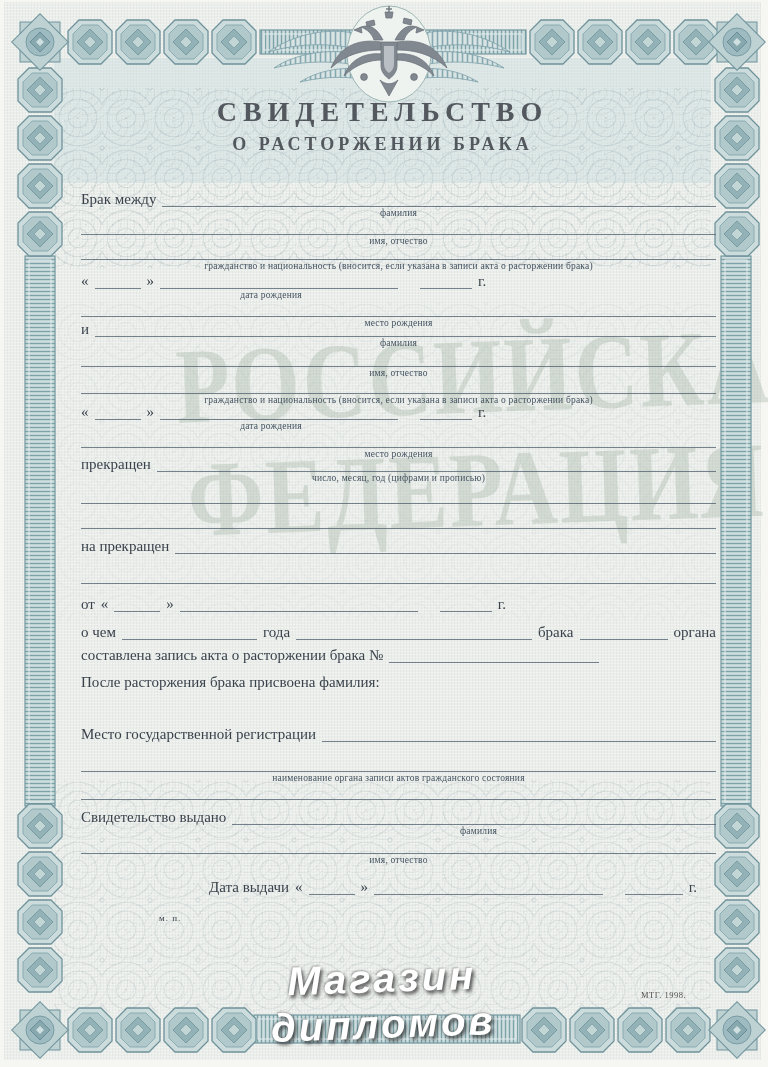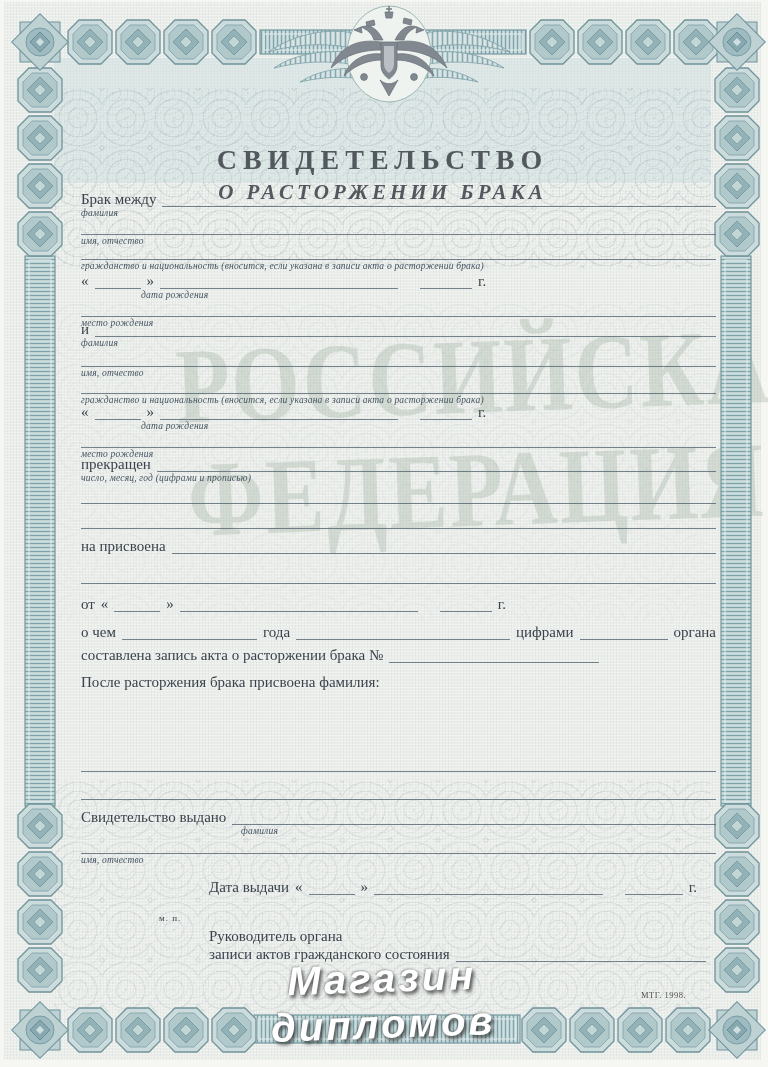--- a/index.html
+++ b/index.html
@@ -25,33 +25,33 @@
   svg.emblem-svg{position:absolute;left:250px;top:0px;width:270px;height:120px;}
 
   .wm{position:absolute;left:170px;top:328px;font-weight:bold;font-size:88px;line-height:1.06;
       letter-spacing:2px;color:rgba(148,170,152,.30);white-space:nowrap;
       transform:rotate(-2deg) scaleY(1.22);transform-origin:left top;
       font-family:"Liberation Serif",serif;}
   .wm .l2{margin-left:8px;}
 
   .title{position:absolute;left:0;right:0;top:94px;text-align:center;color:#53585e;
          font-weight:bold;}
-  .title .t1{font-size:28px;letter-spacing:6px;line-height:32px;margin-top:48px;}
-  .title .t2{font-size:21px;letter-spacing:4px;line-height:33px;font-style:italic;}
+  .title .t1{font-size:28px;letter-spacing:6px;line-height:32px;}
+  .title .t2{font-size:18px;letter-spacing:4px;line-height:33px;}
 
   .row{position:absolute;left:77px;width:635px;height:18px;display:flex;align-items:flex-end;
        gap:6px;font-size:15px;color:#3a424c;}
   .lbl{white-space:nowrap;line-height:16px;text-align:center;}
   .fill{flex:1 1 auto;border-bottom:1px solid rgba(82,98,110,.78);height:14px;}
   .f45{flex:0 0 46px;} .f52{flex:0 0 52px;} .f58{flex:0 0 58px;}
   .f135{flex:0 0 135px;} .f88{flex:0 0 88px;} .f210{flex:0 0 210px;} .f240{flex:0 0 238px;}
   .gap12{flex:0 0 10px;}
   .row.narrow{width:auto;}
-  .sub{position:absolute;top:19px;left:0;right:0;border:none;
-       font-style:italic;font-size:9.5px;letter-spacing:.2px;color:#445260;line-height:10px;
+  .sub{position:absolute;top:19px;left:0;right:0;text-align:center;border:none;
+       font-size:9.5px;letter-spacing:.2px;color:#445260;line-height:10px;
        white-space:nowrap;}
   .sub-date{left:60px;right:auto;width:260px;}
   .sub-off160{left:160px;}
   .q{line-height:16px;}
   .mp{position:absolute;left:155px;top:911px;font-size:9px;letter-spacing:1px;color:#3a424c;}
   .sigblock{position:absolute;left:205px;top:924px;width:497px;font-size:15px;color:#3a424c;}
   .sigblock .srow{display:flex;align-items:flex-end;height:18px;gap:6px;}
   .print-code{position:absolute;left:637px;top:988px;font-size:8.5px;letter-spacing:.5px;color:#50514d;}
 
   .shop{position:absolute;left:0;right:0;top:953px;text-align:center;
@@ -268,21 +268,21 @@
 
   <div class="row" style="top:484px">
     <span class="fill"></span>
   </div>
 
   <div class="row" style="top:509px">
     <span class="fill"></span>
   </div>
 
   <div class="row" style="top:534px">
-    <span class="lbl">на присвоена</span>
+    <span class="lbl">на прекращен</span>
     <span class="fill"></span>
   </div>
 
   <div class="row" style="top:564px">
     <span class="fill"></span>
   </div>
 
   <div class="row narrow" style="top:592px">
     <span class="lbl">от</span>
     <span class="q">«</span>
@@ -292,38 +292,43 @@
     <span class="gap12"></span>
     <span class="fill f52"></span>
     <span class="lbl">г.</span>
   </div>
 
   <div class="row" style="top:620px">
     <span class="lbl">о чем</span>
     <span class="fill f135"></span>
     <span class="lbl">года</span>
     <span class="fill"></span>
-    <span class="lbl">цифрами</span>
+    <span class="lbl">брака</span>
     <span class="fill f88"></span>
     <span class="lbl">органа</span>
   </div>
 
   <div class="row narrow" style="top:670px">
     <span class="lbl">После расторжения брака присвоена фамилия:</span>
   </div>
 
   <div class="row narrow" style="top:643px">
     <span class="lbl">составлена запись акта о расторжении брака №</span>
     <span class="fill f210"></span>
   </div>
 
 
+  <div class="row" style="top:722px">
+    <span class="lbl">Место государственной регистрации</span>
+    <span class="fill"></span>
+  </div>
 
   <div class="row" style="top:752px">
     <span class="fill"></span>
+    <span class="sub">наименование органа записи актов гражданского состояния</span>
   </div>
 
   <div class="row" style="top:780px">
     <span class="fill"></span>
   </div>
 
   <div class="row" style="top:805px">
     <span class="lbl">Свидетельство выдано</span>
     <span class="fill"></span>
     <span class="sub sub-off160">фамилия</span>
@@ -340,29 +345,20 @@
     <span class="fill f45"></span>
     <span class="q">»</span>
     <span class="fill"></span>
     <span class="gap12"></span>
     <span class="fill f58"></span>
     <span class="lbl">г.</span>
   </div>
 
   <div class="mp">м. п.</div>
 
-  <div class="sigblock">
-    <div class="srow">
-      <span class="lbl">Руководитель органа</span>
-    </div>
-    <div class="srow">
-      <span class="lbl">записи актов гражданского состояния</span>
-      <span class="fill"></span>
-    </div>
-  </div>
 
   <div class="print-code">МТГ. 1998.</div>
 
   <div class="shop">
     <div>Магазин</div>
     <div>дипломов</div>
   </div>
 
 </div>
 

